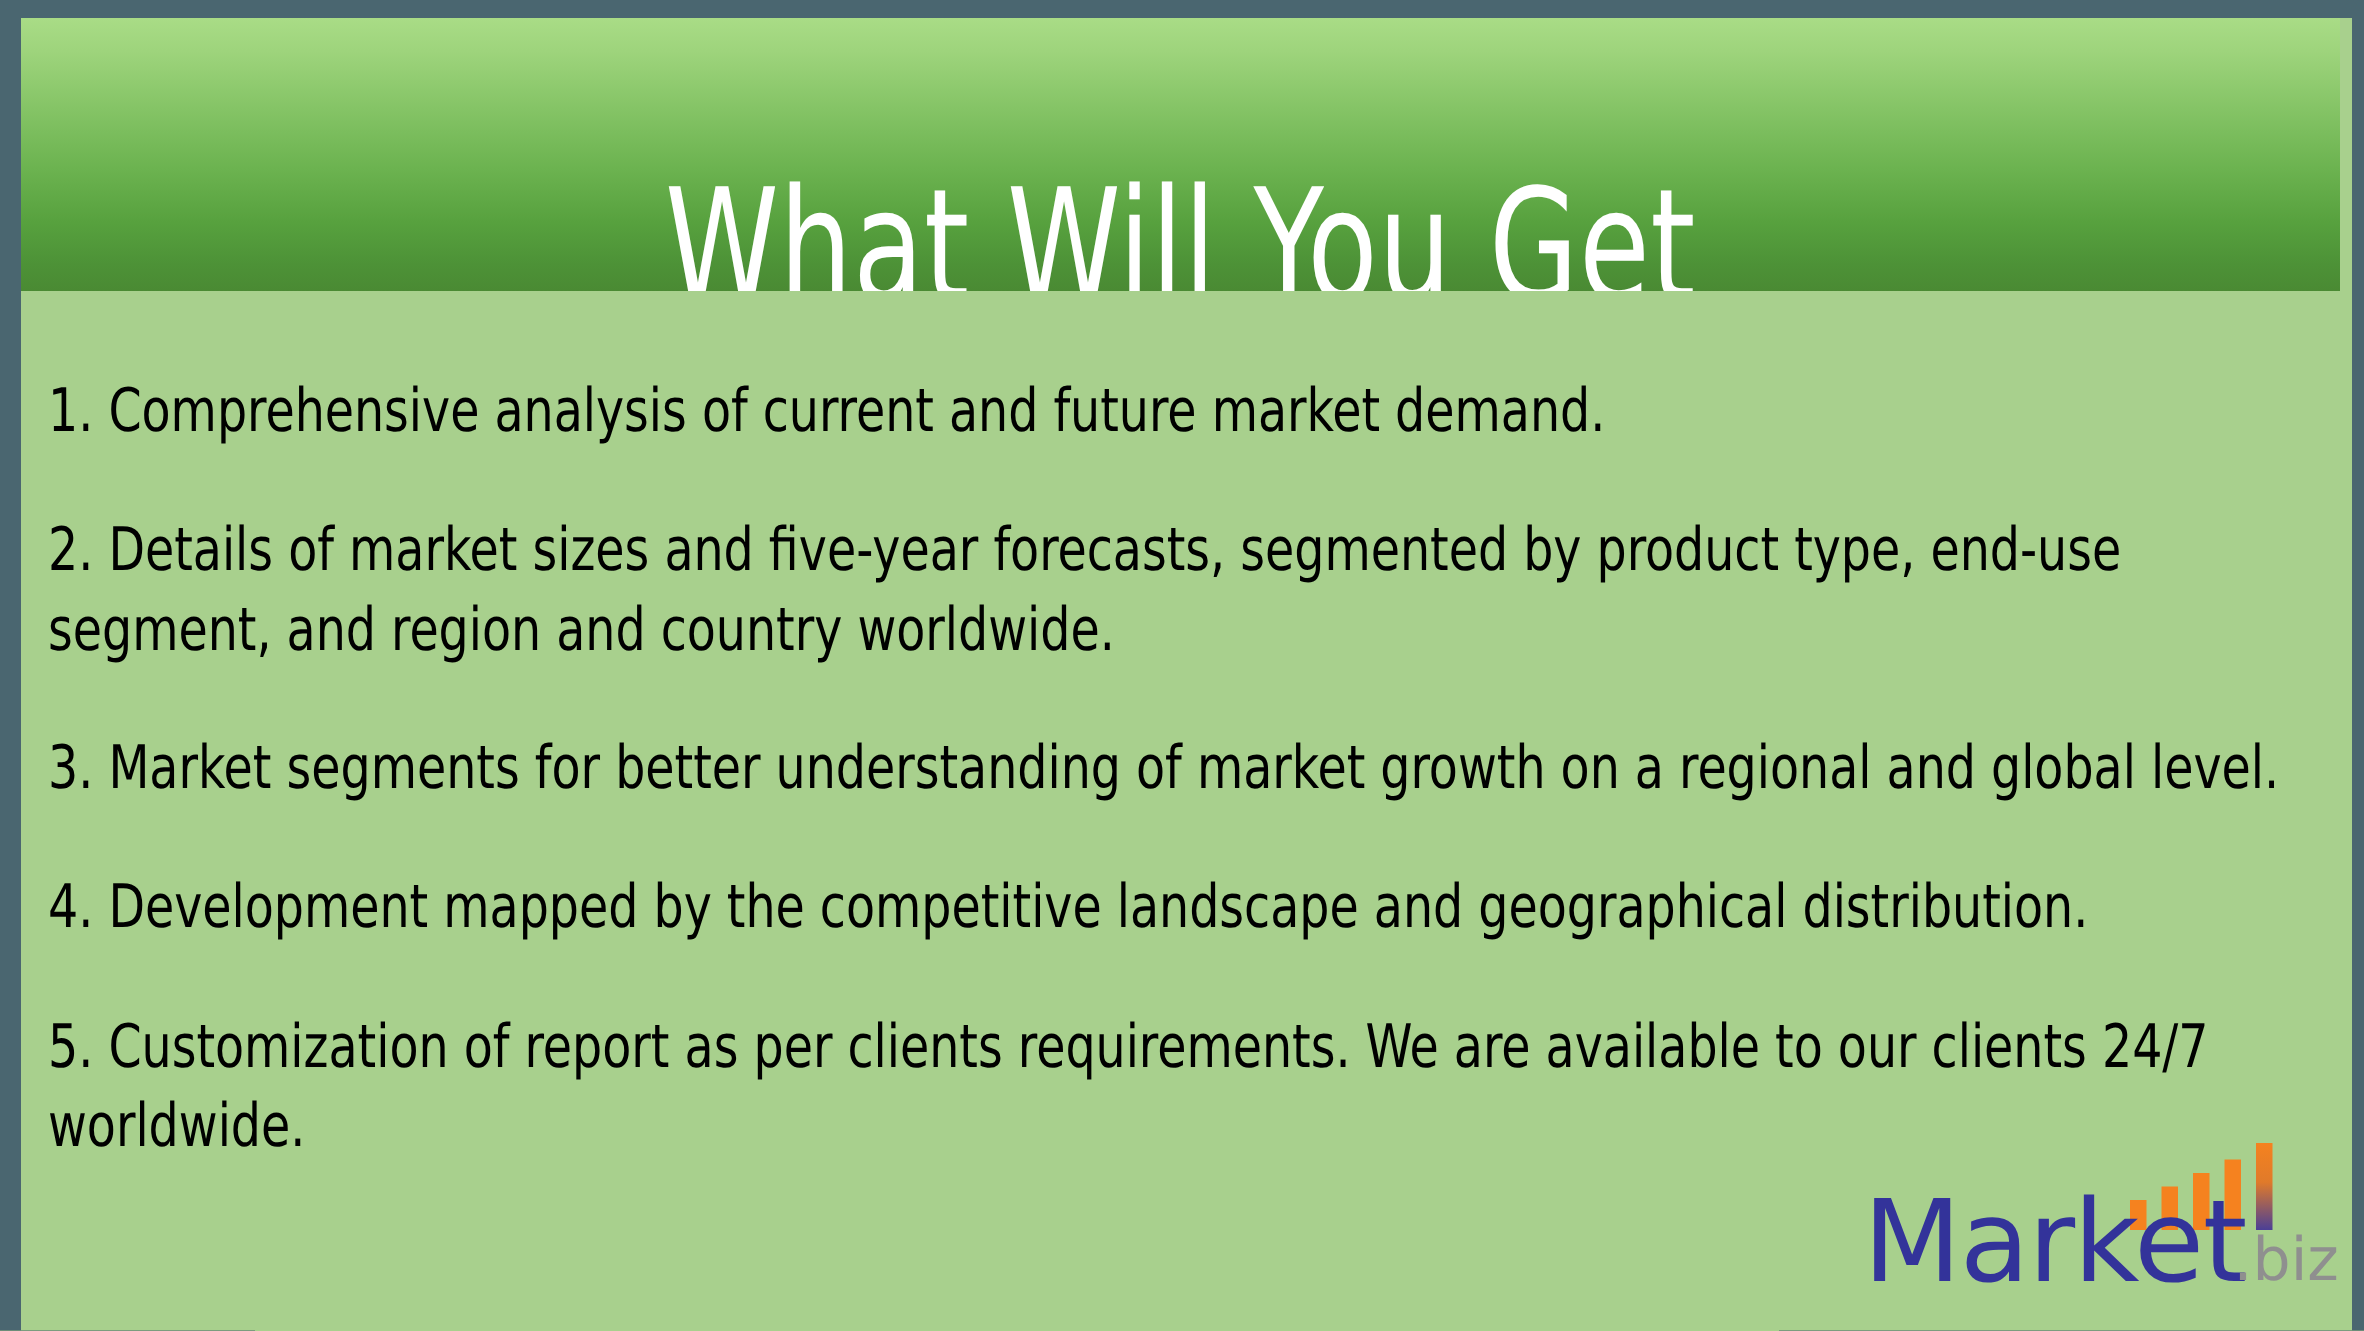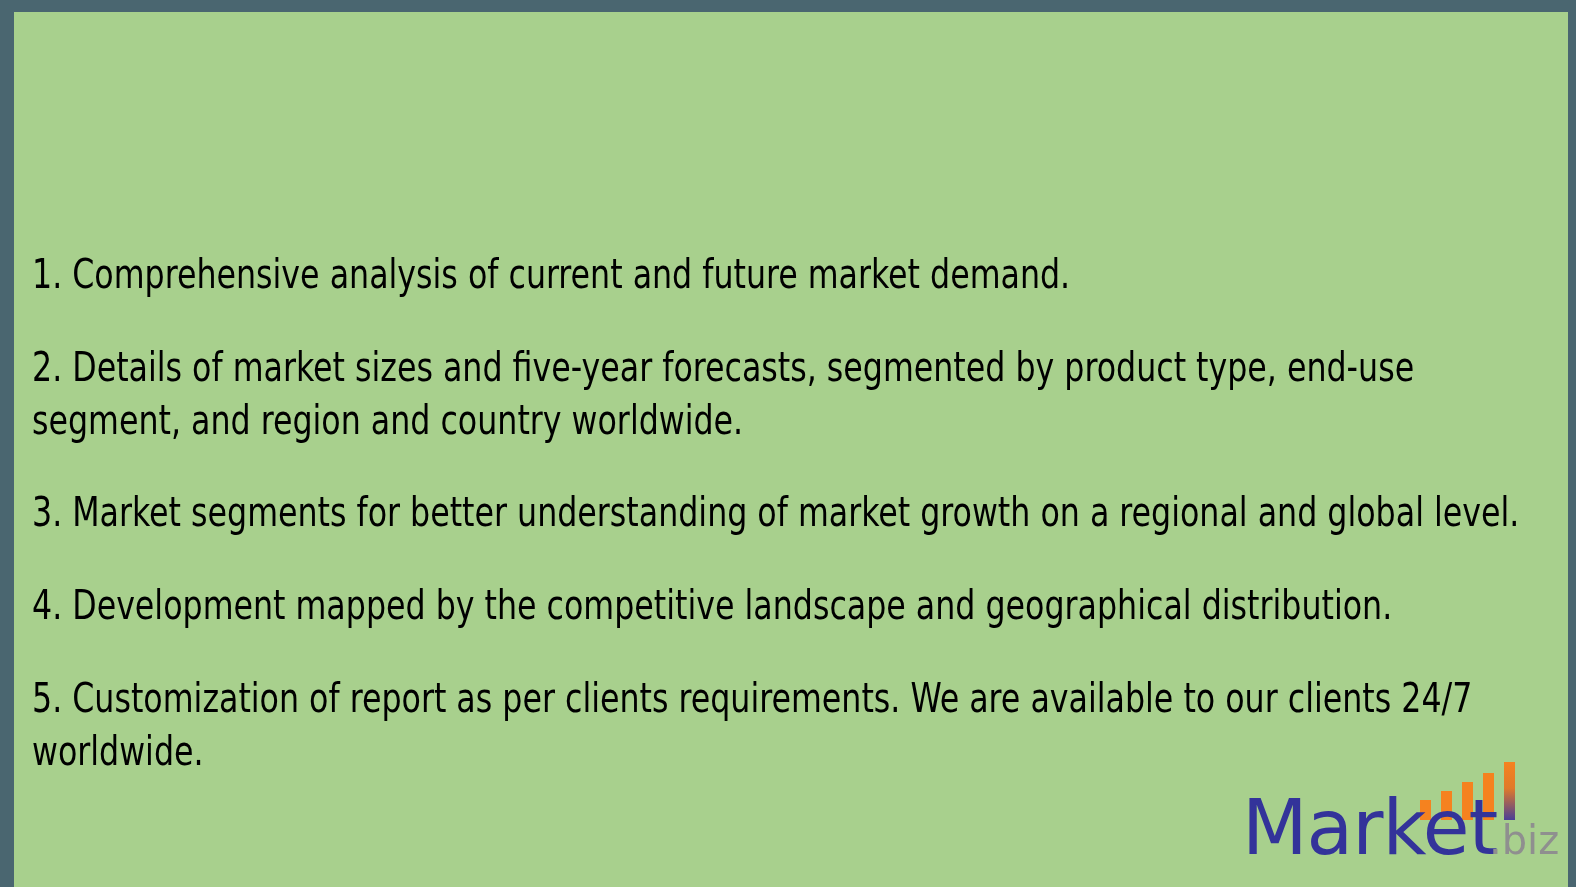--- a/index.html
+++ b/index.html
@@ -163,14 +163,17 @@
         <span class="logo-bar b3"></span>
         <span class="logo-bar b4"></span>
         <span class="logo-bar b5"></span>
       </div>
       <div id="logo-word">Market</div>
       <div id="logo-tld">.biz</div>
     </div>
 
   </div>
 
+  <div id="header-band">
+    <h1 id="slide-title">What Will You Get</h1>
+  </div>
 
 </div>
 
 </body></html>

